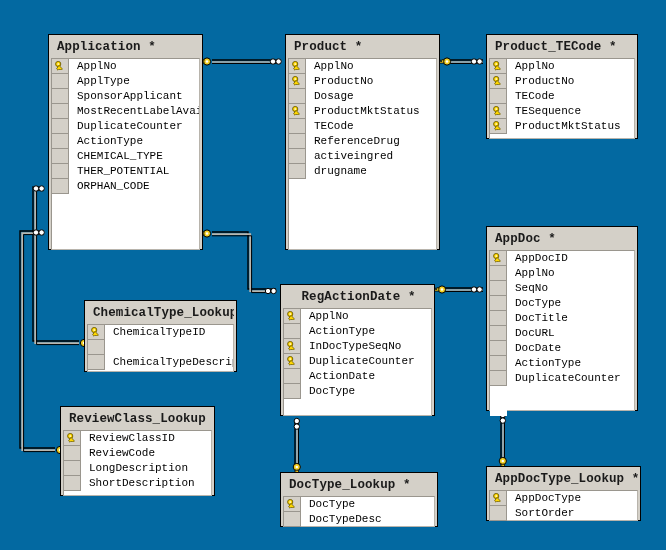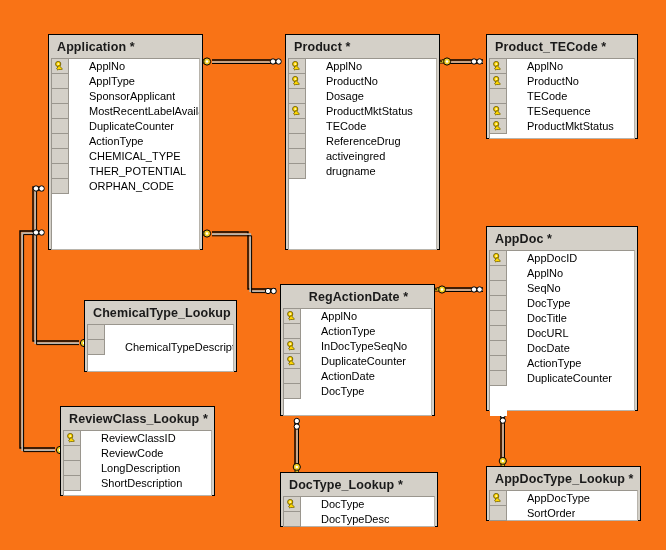--- a/index.html
+++ b/index.html
@@ -4,22 +4,22 @@
 <style>
   html, body {
     margin: 0;
     padding: 0;
     background: #ffffff;
   }
   #canvas {
     position: relative;
     width: 666px;
     height: 550px;
-    background: #f97316;
-    font-family: Liberation Sans, sans-serif;
+    background: #0369a1;
+    font-family: Liberation Mono, monospace;
     overflow: hidden;
   }
   
   #connectors {
     position: absolute;
     left: 0; top: 0;
     width: 666px; height: 550px;
     z-index: 1;
   }
   
@@ -59,21 +59,21 @@
     border-right: 1px solid #9a968e;
     border-bottom: 1px solid #9a968e;
     box-sizing: border-box;
     display: flex;
     align-items: center;
     justify-content: center;
   }
   .fname {
     font-size: 11px;
     color: #000000;
-    padding-left: 20px;
+    padding-left: 8px;
     line-height: 15px;
     white-space: nowrap;
     overflow: hidden;
   }
   .key-icon { display: block; }
 </style>
 </head>
 <body>
 
 <div id="canvas">
@@ -437,20 +437,30 @@
           <div class="field-row">
             <div class="gutter" style="background: rgb(255, 255, 255); border-right: 1px solid rgb(255, 255, 255); border-bottom: none;"></div>
             <div class="fname"></div>
           </div>
         </div>
       </div>
       <div class="table-box" style="left: 84px; top: 300px; width: 153px; height: 72px;">
         <div class="table-header">ChemicalType_Lookup *</div>
         <div class="fields" style="height: 48px;">
           <div class="field-row">
+            <div class="gutter">
+              <svg width="11" height="11" viewBox="0 0 11 11" class="key-icon">
+                <circle cx="3.2" cy="3.0" r="2.6" fill="#ffd700" stroke="#6b5a00" stroke-width="0.9"></circle>
+                <circle cx="3.2" cy="3.0" r="0.85" fill="#ffffff"></circle>
+                <path d="M4.0,4.3 L7.4,8.0 L6.4,9.0 L5.6,8.2 L4.9,8.9 L4.1,8.1 L3.0,9.2 L1.6,7.8 Z" fill="#ffd700" stroke="#6b5a00" stroke-width="0.8" stroke-linejoin="round"></path>
+              </svg>
+            </div>
+            <div class="fname">ChemicalTypeID</div>
+          </div>
+          <div class="field-row">
             <div class="gutter"></div>
           </div>
           <div class="field-row">
             <div class="gutter"></div>
             <div class="fname">ChemicalTypeDescription</div>
           </div>
         </div>
       </div>
       <div class="table-box" style="left: 60px; top: 406px; width: 155px; height: 90px;">
         <div class="table-header">ReviewClass_Lookup *</div>

